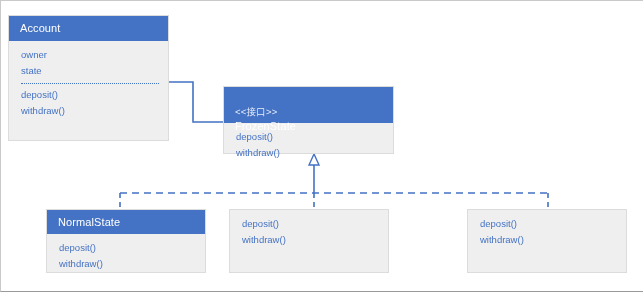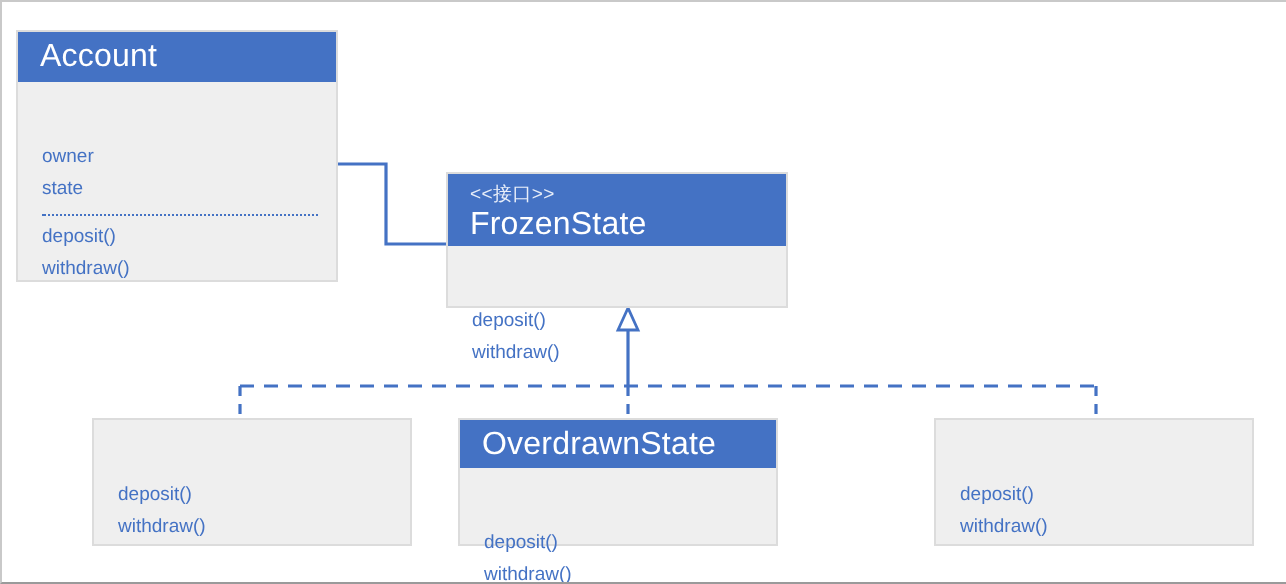--- a/index.html
+++ b/index.html
@@ -46,32 +46,32 @@
     color: #ffffff;
     box-sizing: border-box;
     padding: 5px 9px 5px 11px;
     line-height: 15px;
   }
   .uml-stereotype {
     display: block;
     font-size: 9.5px;
     color: #e8eef9;
     letter-spacing: 0.2px;
+    margin-top: 14px;
   }
   .uml-name {
     display: block;
-    font-size: 16px;
+    font-size: 11px;
     font-weight: 400;
     color: #ffffff;
     letter-spacing: 0.1px;
   }
   .uml-body {
     box-sizing: border-box;
     padding: 6px 9px 7px 12px;
-    margin-top: 24px;
   }
   .uml-member {
     font-size: 9.5px;
     color: #4472c4;
     line-height: 16px;
     white-space: nowrap;
   }
   .uml-sep {
     height: 0;
     border-top: 1px dotted #4472c4;
@@ -115,30 +115,30 @@
       <span class="uml-stereotype">&lt;&lt;接口&gt;&gt;</span>
       <span class="uml-name">FrozenState</span>
     </div>
     <div class="uml-body">
       <div class="uml-member">deposit()</div>
       <div class="uml-member">withdraw()</div>
     </div>
   </div>
 
   <div class="uml-class" style="left:45px; top:208px; width:160px; height:64px;">
+    <div class="uml-header" style="height:24px;">
+      <span class="uml-name">NormalState</span>
+    </div>
     <div class="uml-body">
       <div class="uml-member">deposit()</div>
       <div class="uml-member">withdraw()</div>
     </div>
   </div>
 
   <div class="uml-class" style="left:228px; top:208px; width:160px; height:64px;">
-    <div class="uml-header" style="height:24px;">
-      <span class="uml-name">OverdrawnState</span>
-    </div>
     <div class="uml-body">
       <div class="uml-member">deposit()</div>
       <div class="uml-member">withdraw()</div>
     </div>
   </div>
 
   <div class="uml-class" style="left:466px; top:208px; width:160px; height:64px;">
     <div class="uml-body">
       <div class="uml-member">deposit()</div>
       <div class="uml-member">withdraw()</div>

